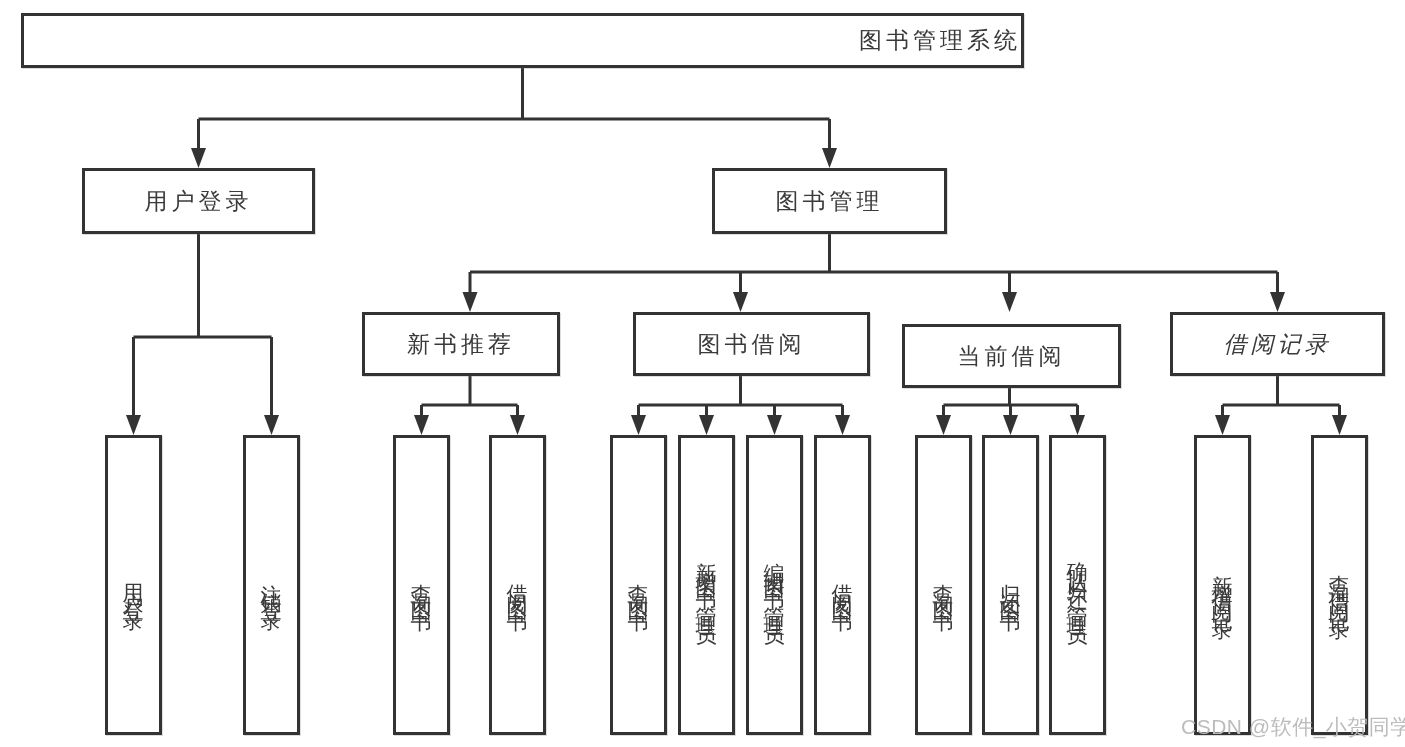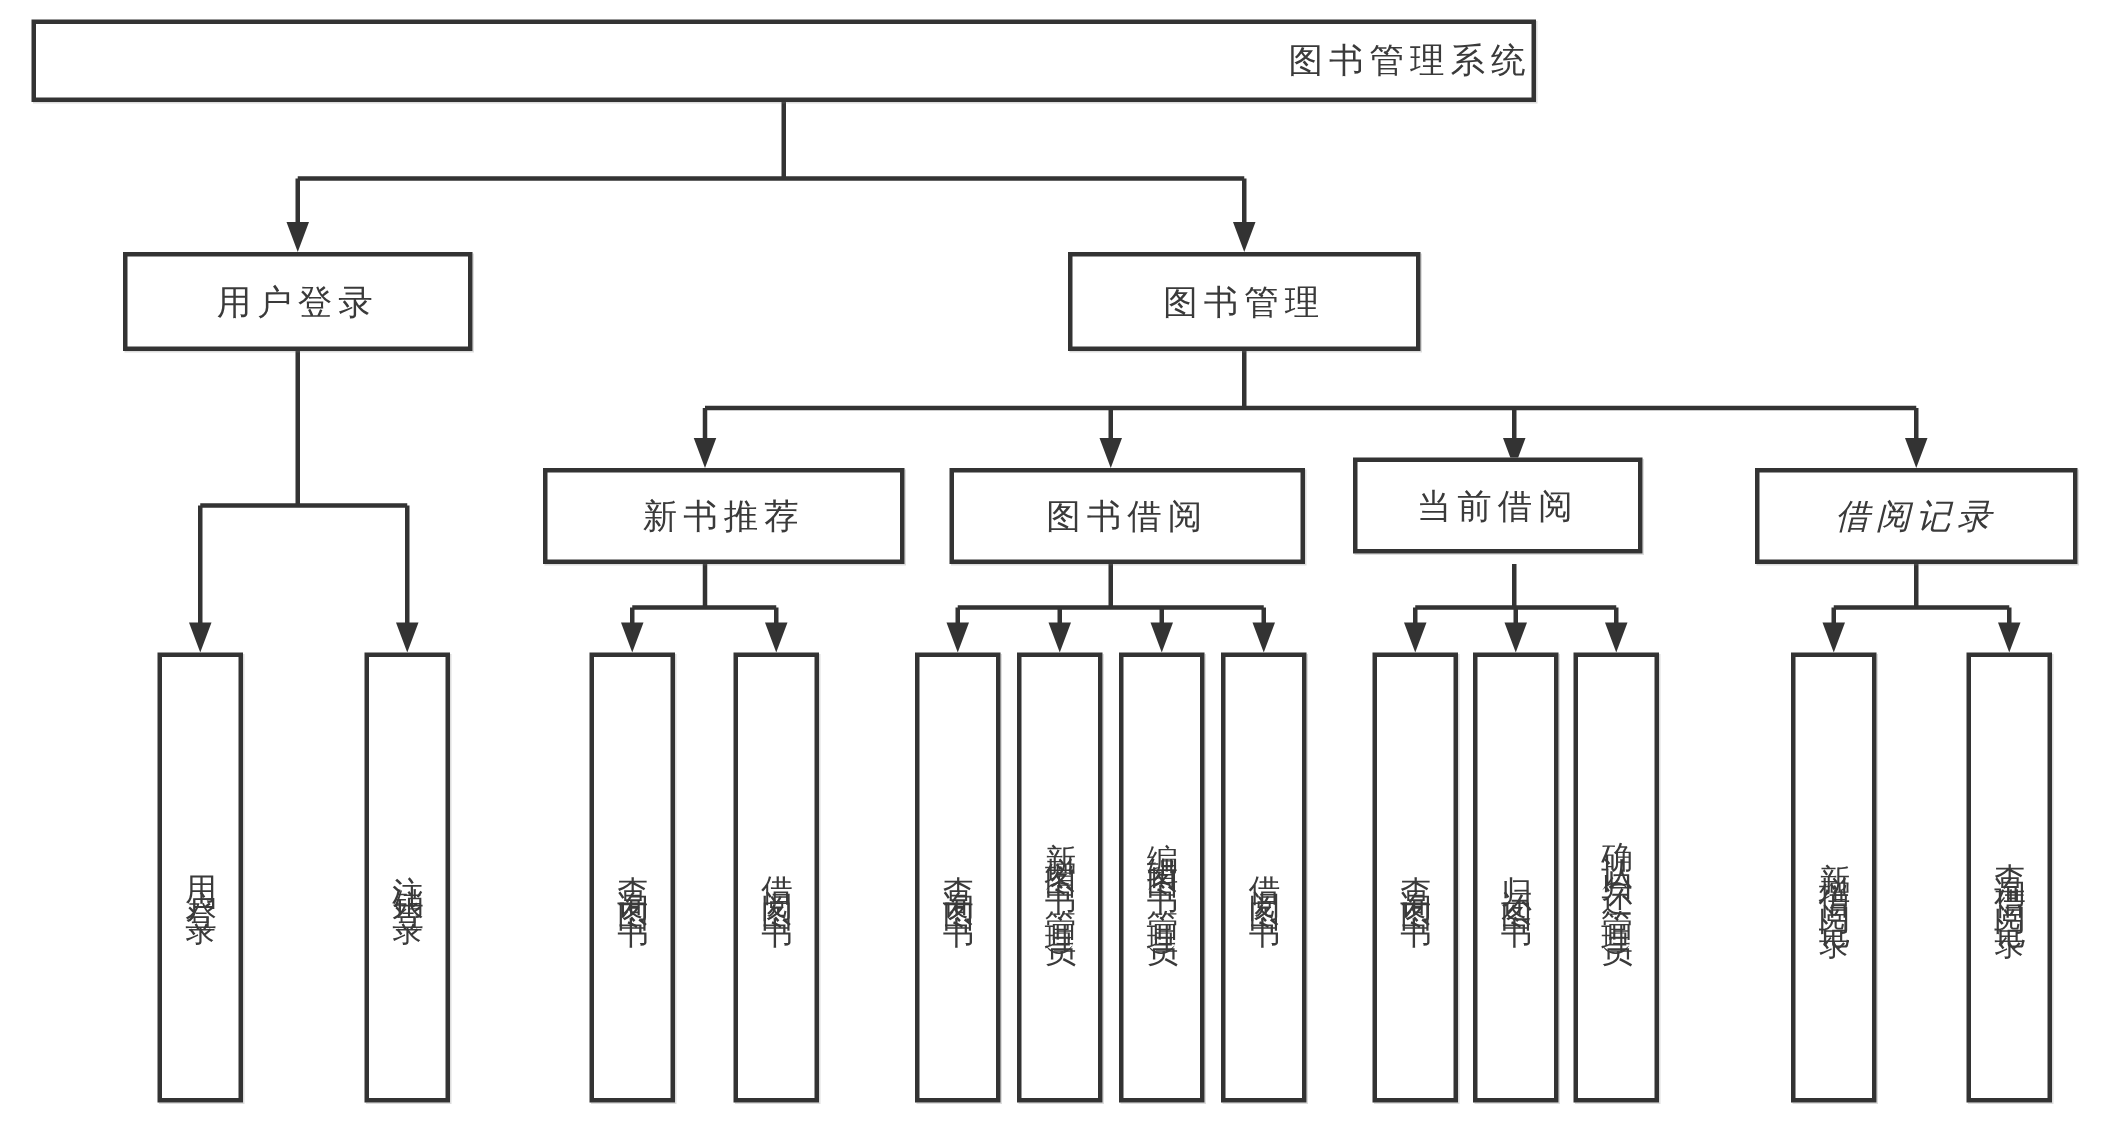--- a/index.html
+++ b/index.html
@@ -128,27 +128,27 @@
     <span class="h-label">图书管理系统</span>
   </div>
 
   <div class="box" style="left:82px; top:168px; width:233px; height:66px;">
     <span class="h-label">用户登录</span>
   </div>
   <div class="box" style="left:712px; top:168px; width:235px; height:66px;">
     <span class="h-label">图书管理</span>
   </div>
 
-  <div class="box" style="left:362px; top:312px; width:241px; height:64px;">
+  <div class="box" style="left:362px; top:312px; width:198px; height:64px;">
     <span class="h-label">新书推荐</span>
   </div>
   <div class="box" style="left:633px; top:312px; width:237px; height:64px;">
     <span class="h-label">图书借阅</span>
   </div>
-  <div class="box" style="left:902px; top:305px; width:193px; height:64px;justify-content:center;">
+  <div class="box" style="left:902px; top:324px; width:219px; height:64px;justify-content:center;">
     <span class="h-label">当前借阅</span>
   </div>
   <div class="box" style="left:1170px; top:312px; width:215px; height:64px;font-style:italic;">
     <span class="h-label">借阅记录</span>
   </div>
 
   <div class="box leaf" style="left:105px; top:435px; width:57px; height:300px;">
     <span class="v-label">用户登录</span>
   </div>
   <div class="box leaf" style="left:243px; top:435px; width:57px; height:300px;">
@@ -185,14 +185,15 @@
     <span class="v-label">确认归还（管理员）</span>
   </div>
 
   <div class="box leaf" style="left:1194px; top:435px; width:57px; height:300px;">
     <span class="v-label">新增借阅记录</span>
   </div>
   <div class="box leaf" style="left:1311px; top:435px; width:57px; height:300px;">
     <span class="v-label">查询借阅记录</span>
   </div>
 
+  <div class="watermark">CSDN @软件_小贺同学</div>
 
 </div>
 
 </body></html>

